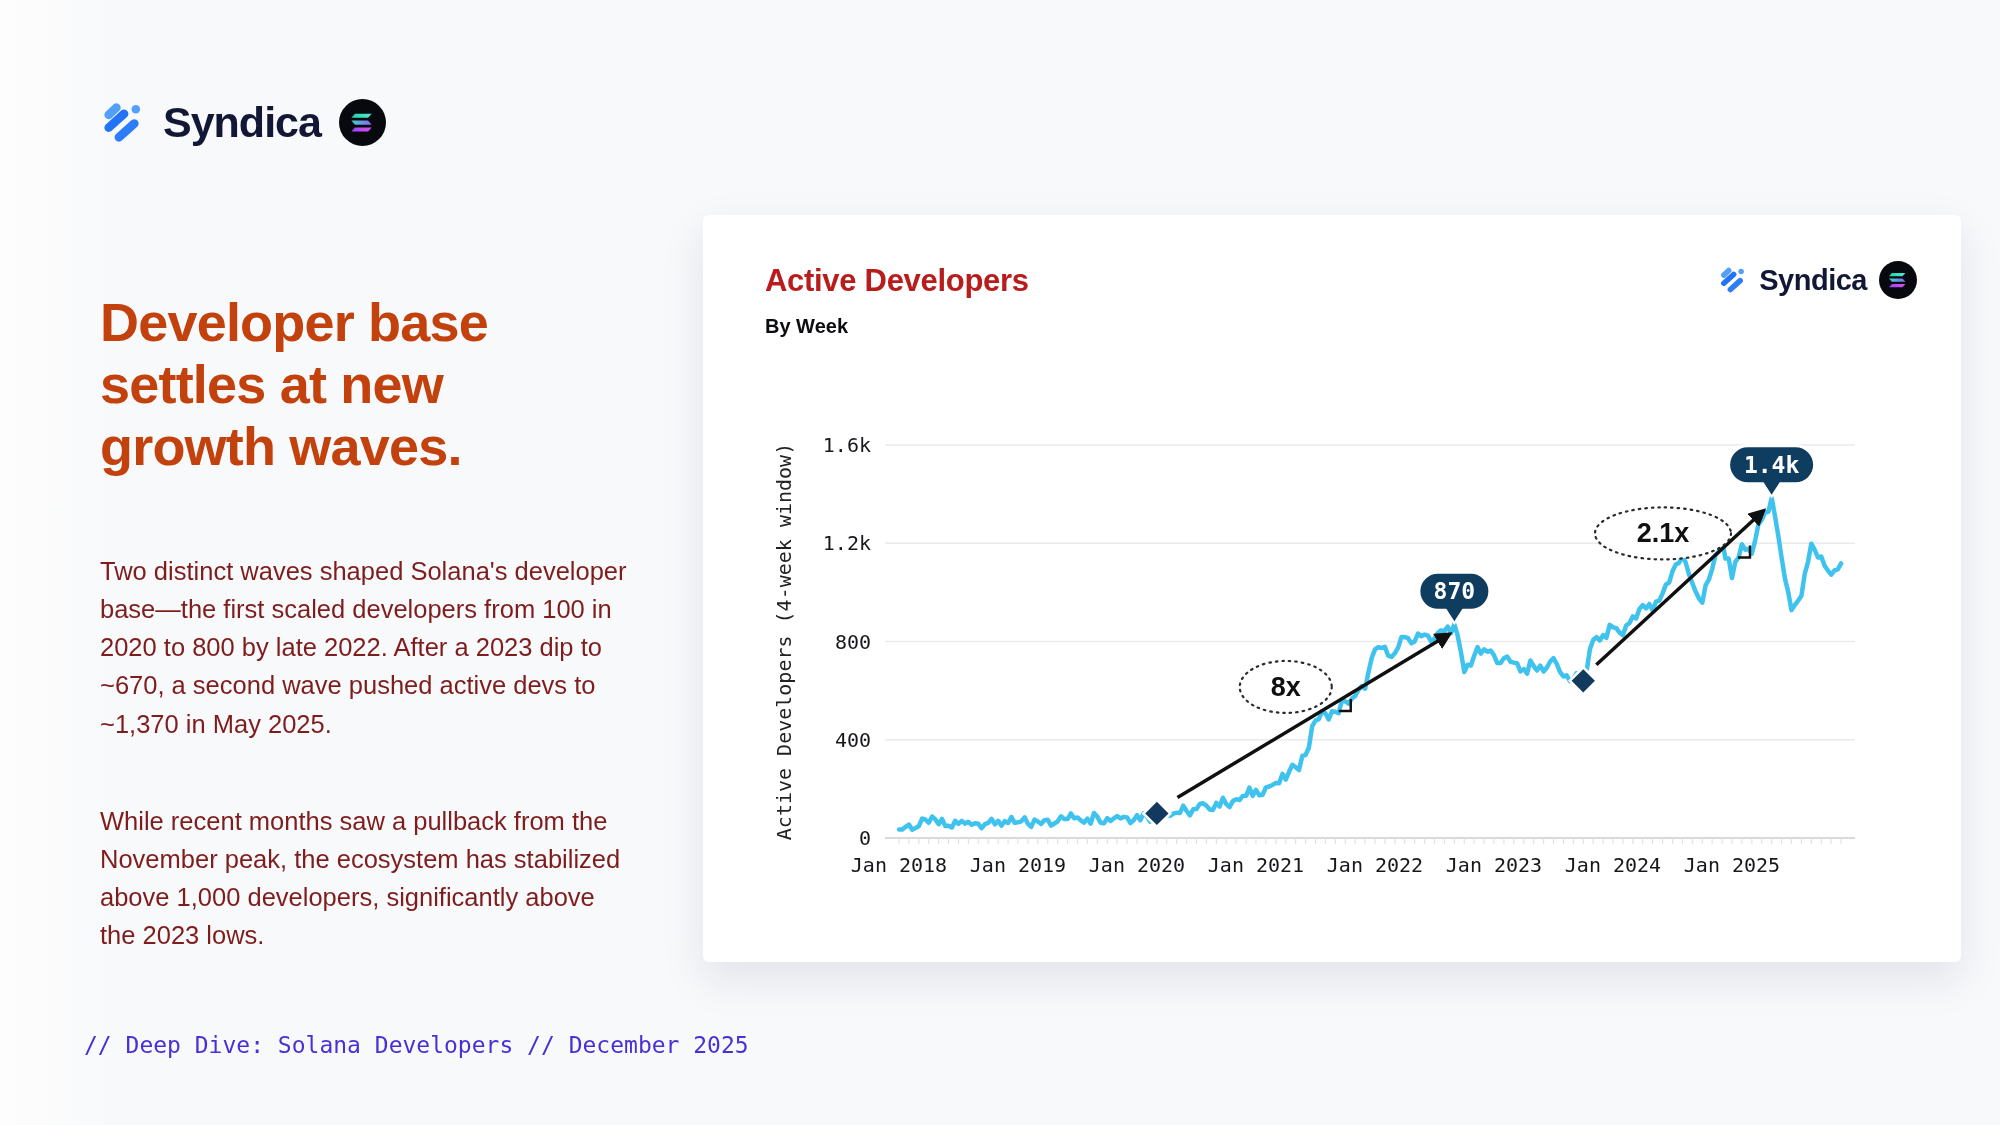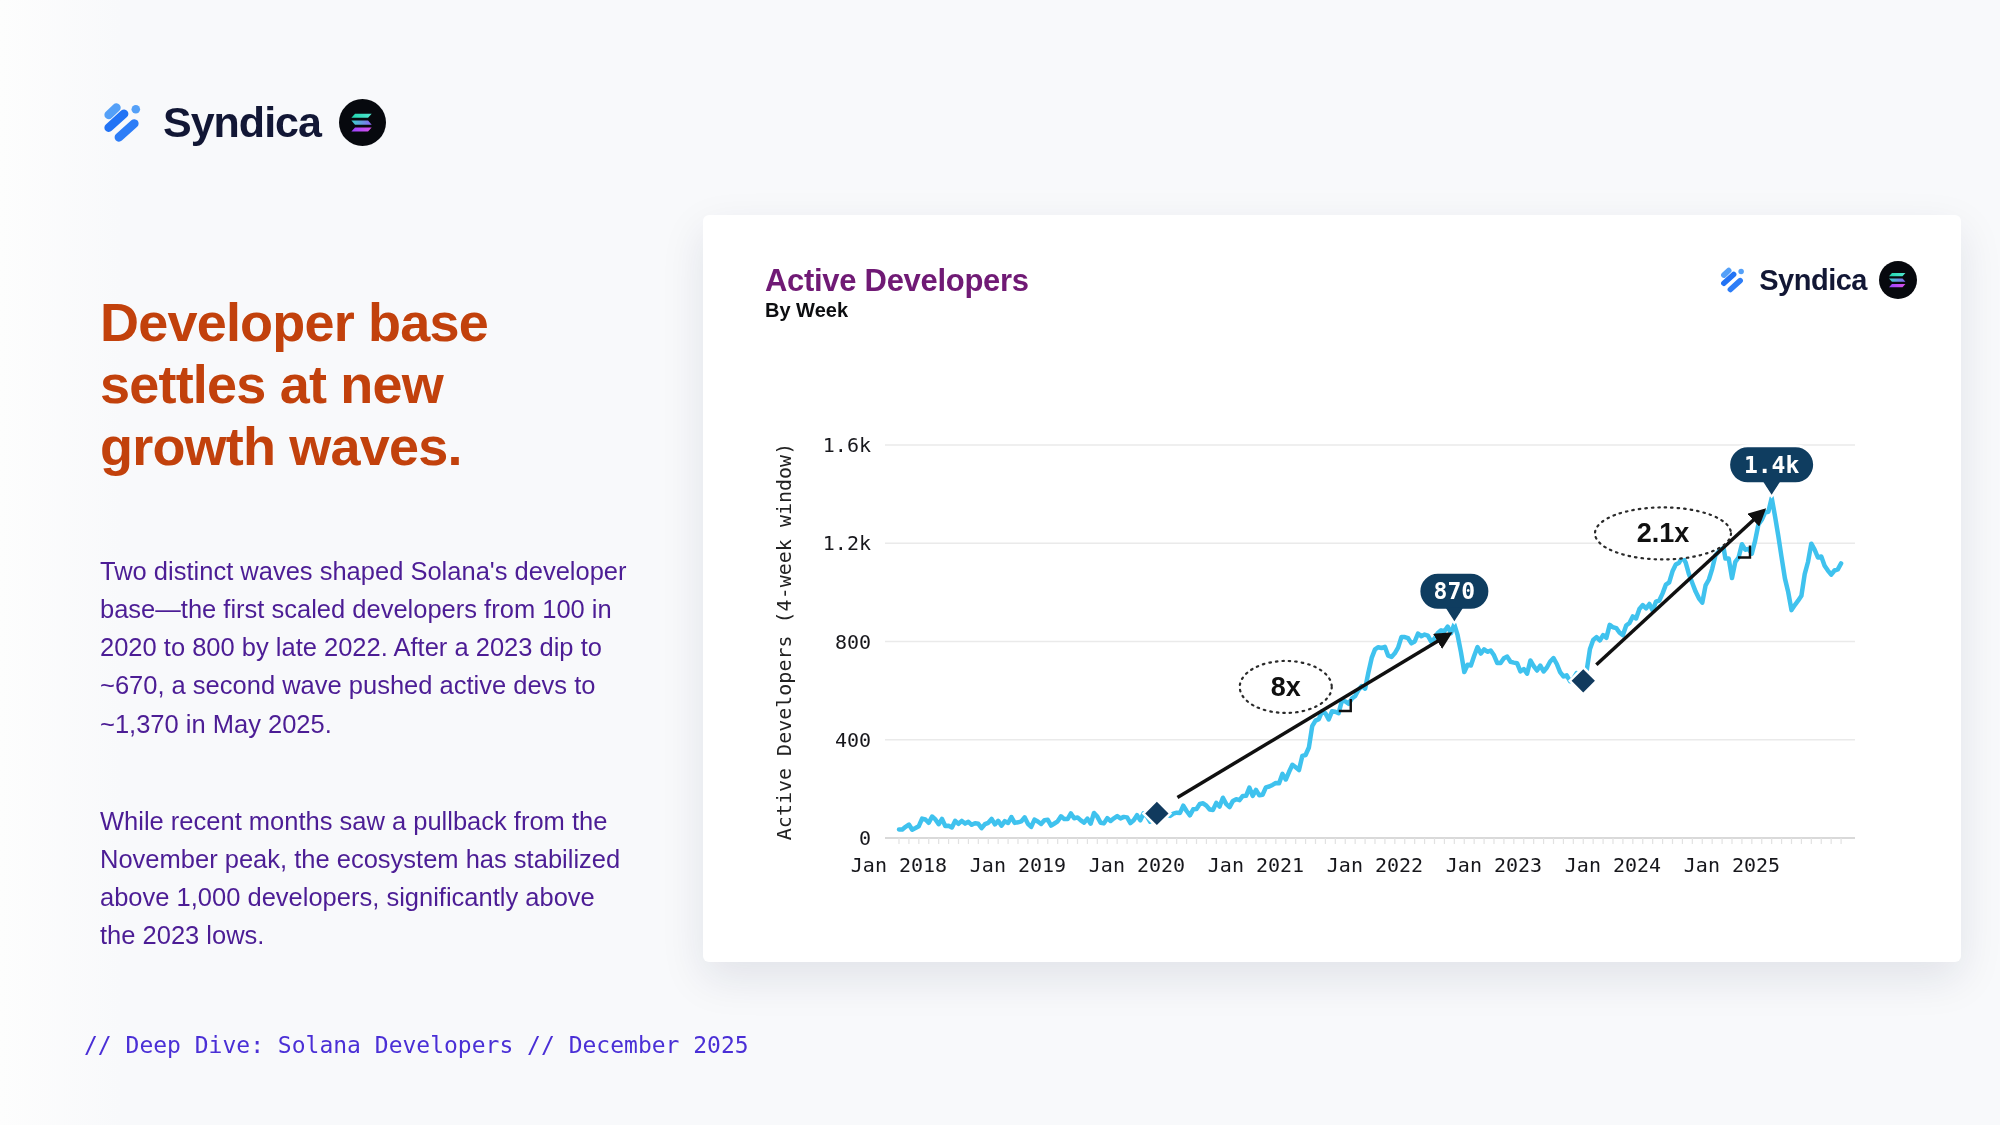--- a/index.html
+++ b/index.html
@@ -5,30 +5,30 @@
   html,body{margin:0;padding:0;}
   body{
     width:2000px;height:1125px;position:relative;overflow:hidden;
     background:linear-gradient(90deg,#fdfdfd 0%,#f8f9fb 6%,#f8f9fb 100%);
     font-family:"Liberation Sans",sans-serif;color:#1c2449;
   }
   .brand-lockup{position:absolute;left:98px;top:98px;display:flex;align-items:center;gap:18px;}
   .brand-lockup .wordmark{font-size:43px;font-weight:700;color:#121735;letter-spacing:-1px;}
   .headline{position:absolute;left:100px;top:256px;width:560px;
     font-size:54px;line-height:1.145;font-weight:700;color:#c2410c;letter-spacing:-0.8px;}
-  .para{position:absolute;left:100px;width:528px;font-size:25.5px;line-height:1.5;color:#4c1d95;}
+  .para{position:absolute;left:100px;width:528px;font-size:25.5px;line-height:1.5;color:#7f1d1d;}
   .para-1{top:526px;}
   .para-2{top:776px;}
   .footer-caption{position:absolute;left:84px;top:1032px;
     font-family:"DejaVu Sans Mono","Liberation Mono",monospace;font-size:23px;color:#4a2fd6;}
   .chart-card{position:absolute;left:703px;top:215px;width:1258px;height:747px;
     background:#ffffff;border-radius:6px;box-shadow:0 16px 44px rgba(18,28,70,0.10);}
   .card-head{position:absolute;left:62px;top:48px;}
-  .card-title{font-size:31px;font-weight:700;color:#701a75;letter-spacing:-0.3px;}
-  .card-subtitle{font-size:20px;font-weight:700;color:#0c0d10;margin-top:0;}
+  .card-title{font-size:31px;font-weight:700;color:#b91c1c;letter-spacing:-0.3px;}
+  .card-subtitle{font-size:20px;font-weight:700;color:#0c0d10;margin-top:16px;}
   .card-brand{position:absolute;right:44px;top:46px;display:flex;align-items:center;gap:12px;}
   .card-brand .wordmark{font-size:29px;font-weight:700;color:#121735;letter-spacing:-0.5px;}
   .chart-svg{position:absolute;left:0;top:0;}
   svg{display:block;}
 </style>
 </head>
 <body>
 
 <header class="brand-lockup">
   <svg width="47" height="47" viewBox="0 0 46 46" aria-hidden="true">

